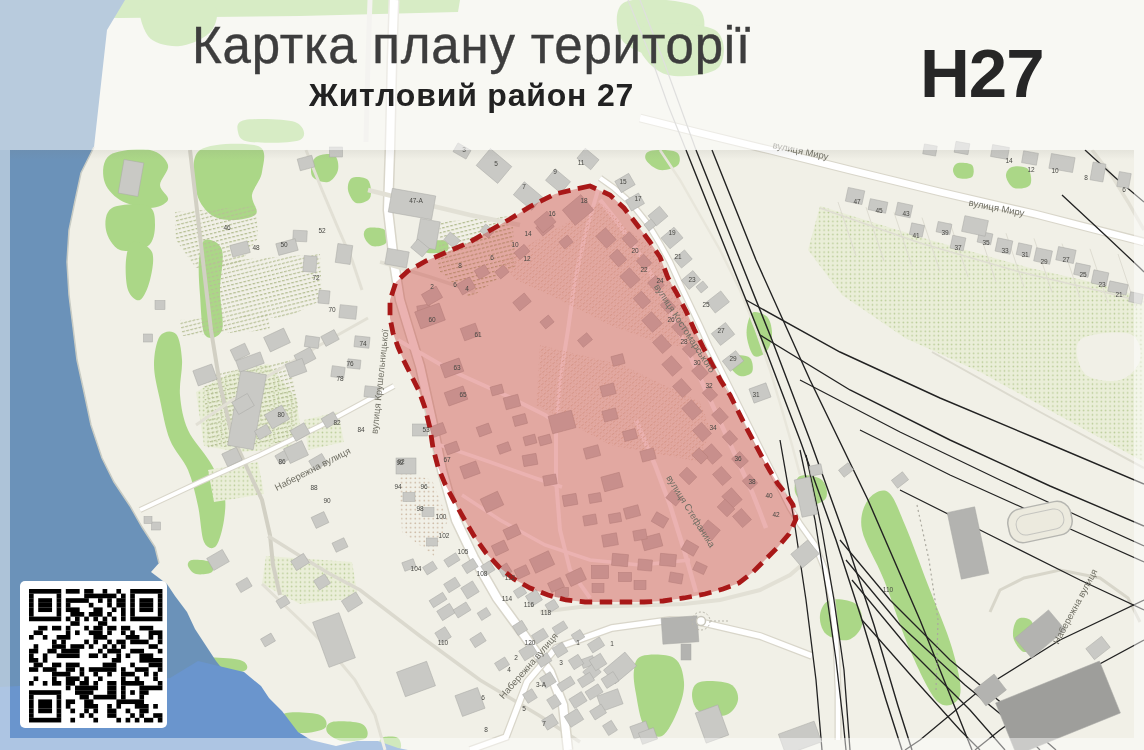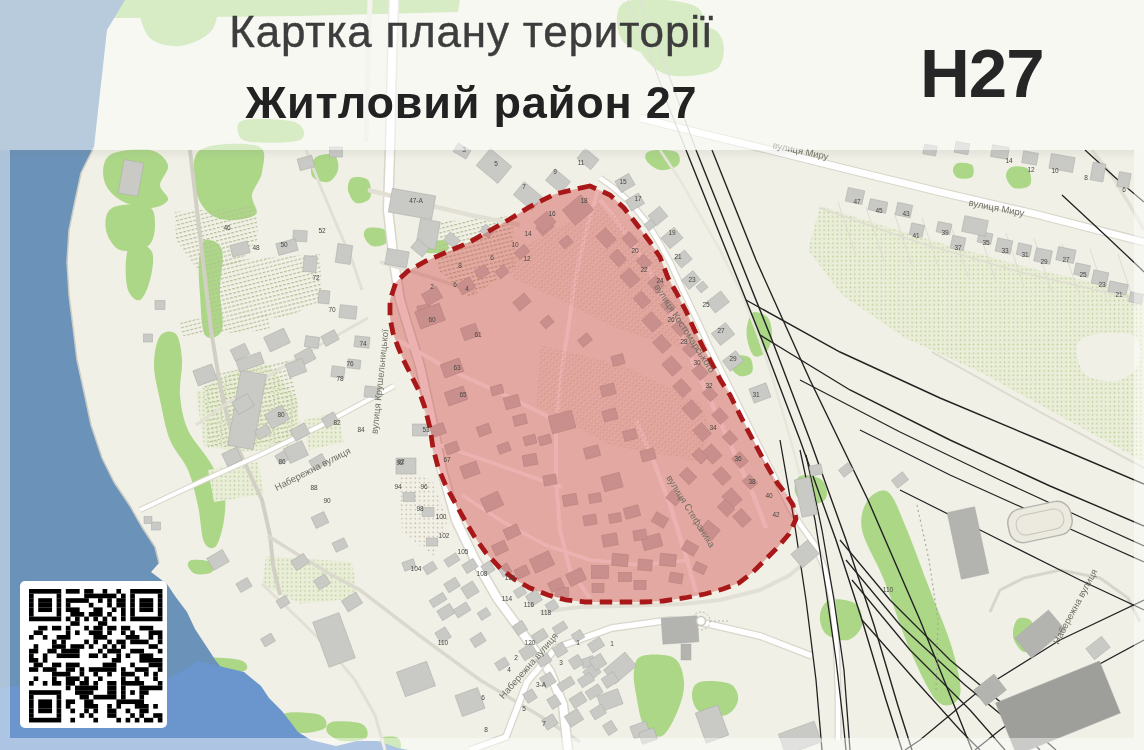--- a/index.html
+++ b/index.html
@@ -1,19 +1,19 @@
 <!DOCTYPE html>
 <html><head>
 <meta charset="utf-8">
 <style>
 html,body{margin:0;padding:0;width:1144px;height:750px;overflow:hidden;background:#ffffff;}
 #page{position:relative;width:1144px;height:750px;font-family:"Liberation Sans",sans-serif;}
 #mapsvg{position:absolute;left:0;top:0;}
-.t1{position:absolute;left:0;top:7px;width:943px;text-align:center;font-size:44px;font-weight:400;color:#3d3d3d;letter-spacing:0.8px;-webkit-text-stroke:0.4px #3d3d3d;}
-.t2{position:absolute;left:0;top:77px;width:943px;text-align:center;font-size:45px;font-weight:700;color:#222222;letter-spacing:0.8px;}
+.t1{position:absolute;left:0;top:16px;width:943px;text-align:center;font-size:51px;font-weight:400;color:#3d3d3d;letter-spacing:0.8px;-webkit-text-stroke:0.4px #3d3d3d;}
+.t2{position:absolute;left:0;top:77px;width:943px;text-align:center;font-size:32px;font-weight:700;color:#222222;letter-spacing:0.8px;}
 .t3{position:absolute;left:920px;top:34px;width:220px;text-align:left;font-size:69px;font-weight:700;color:#262626;letter-spacing:-1px;}
 </style>
 </head>
 <body>
 <div id="page">
 
 <div id="mapsvg">
 <svg width="1144" height="750" viewBox="0 0 1144 750">
 <defs>
 <pattern id="dots" width="4.4" height="4.4" patternUnits="userSpaceOnUse">

